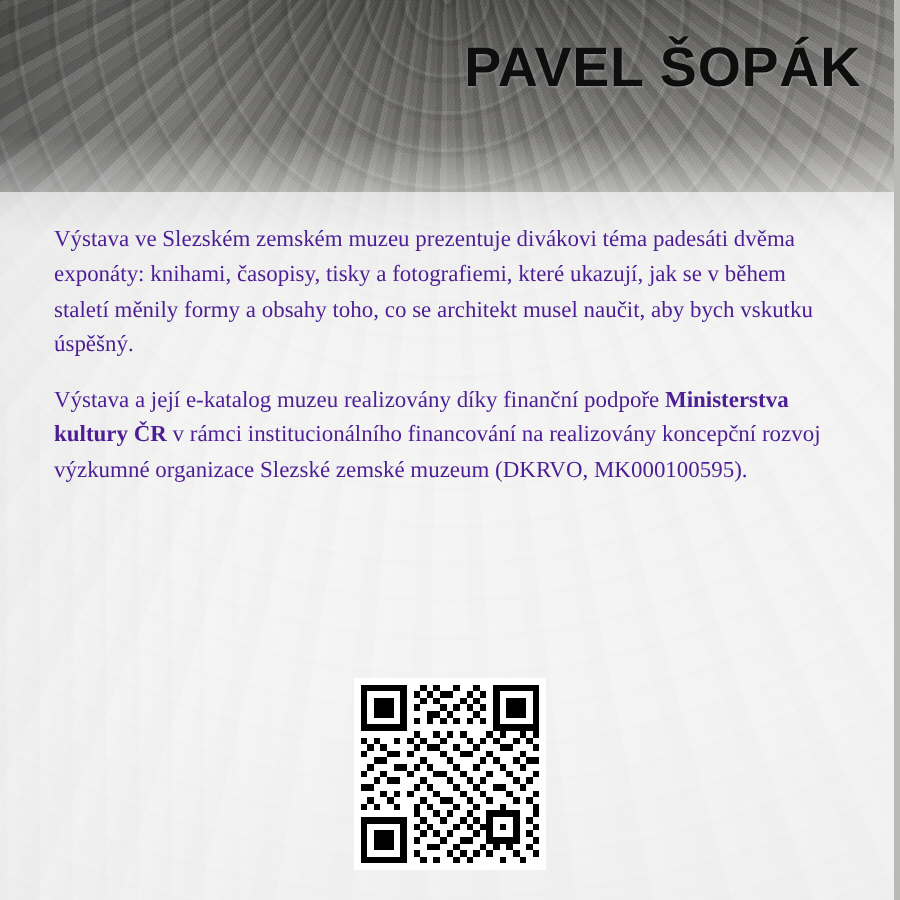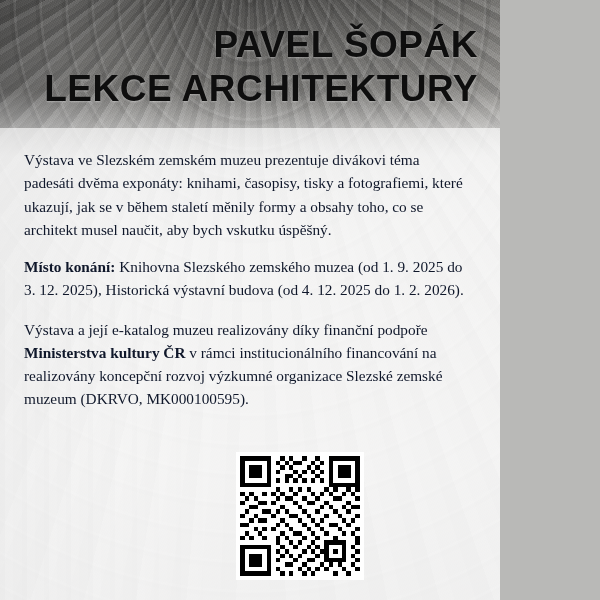--- a/index.html
+++ b/index.html
@@ -10,21 +10,21 @@
     height: 600px;
     overflow: hidden;
   }
   body {
     font-family: "Liberation Serif", serif;
     background: #b9b9b7;
   }
 
   #poster {
     position: relative;
-    width: 500px;
+    width: 596px;
     height: 600px;
     overflow: hidden;
     background: #9c9a97;
   }
 
   
   .bg {
     position: absolute;
     inset: 0;
     background:
@@ -104,22 +104,22 @@
     letter-spacing: 0.5px;
     line-height: 1.02;
     text-shadow: 0 1px 2px rgba(255,255,255,0.35);
   }
   .title-line1 { font-size: 37px; }
   .title-line2 { font-size: 37px; margin-top: 6px; }
 
   
   .content {
     position: absolute;
-    left: 24px; right: 36px; top: 148px;
-    color: #0f172a;
+    left: 36px; right: 36px; top: 148px;
+    color: #4c1d95;
     font-size: 15.3px;
     line-height: 1.52;
   }
   .content p { margin: 0 0 16px 0; }
   .content p.tight { margin-bottom: 14px; }
   b { font-weight: bold; }
 
   
   .qr-wrap {
     position: absolute;
@@ -140,27 +140,25 @@
     <div class="rings"></div>
     <div class="planks"></div>
     <div class="grain"></div>
   </div>
 
   <div class="veil-top"></div>
   <div class="veil"></div>
 
   <div class="title-block">
     <div class="title-line1">PAVEL ŠOPÁK</div>
-    <div class="title-line2">LEKCE ARCHITEKTURY</div>
   </div>
 
   <div class="content">
     <p class="tight">Výstava ve Slezském zemském muzeu prezentuje divákovi téma padesáti dvěma exponáty: knihami, časopisy, tisky a fotografiemi, které ukazují, jak se v během staletí měnily formy a obsahy toho, co se architekt musel naučit, aby bych vskutku úspěšný.</p>
 
-    <p><b>Místo konání:</b><span> Knihovna Slezského zemského muzea (od 1. 9. 2025 do 3. 12. 2025), Historická výstavní budova (od 4. 12. 2025 do 1. 2. 2026).</span></p>
 
     <p><span>Výstava a její e-katalog muzeu realizovány díky finanční podpoře </span><b>Ministerstva kultury ČR</b><span> v rámci institucionálního financování na realizovány koncepční rozvoj výzkumné organizace Slezské zemské muzeum (DKRVO, MK000100595).</span></p>
   </div>
 
   <div class="qr-wrap">
     <svg class="qr" viewBox="0 0 29 29" shape-rendering="crispEdges">
       <rect x="0" y="0" width="29" height="29" fill="#ffffff"></rect>
       <g fill="#000000">
 
         <rect x="1" y="1" width="7" height="1"></rect>

